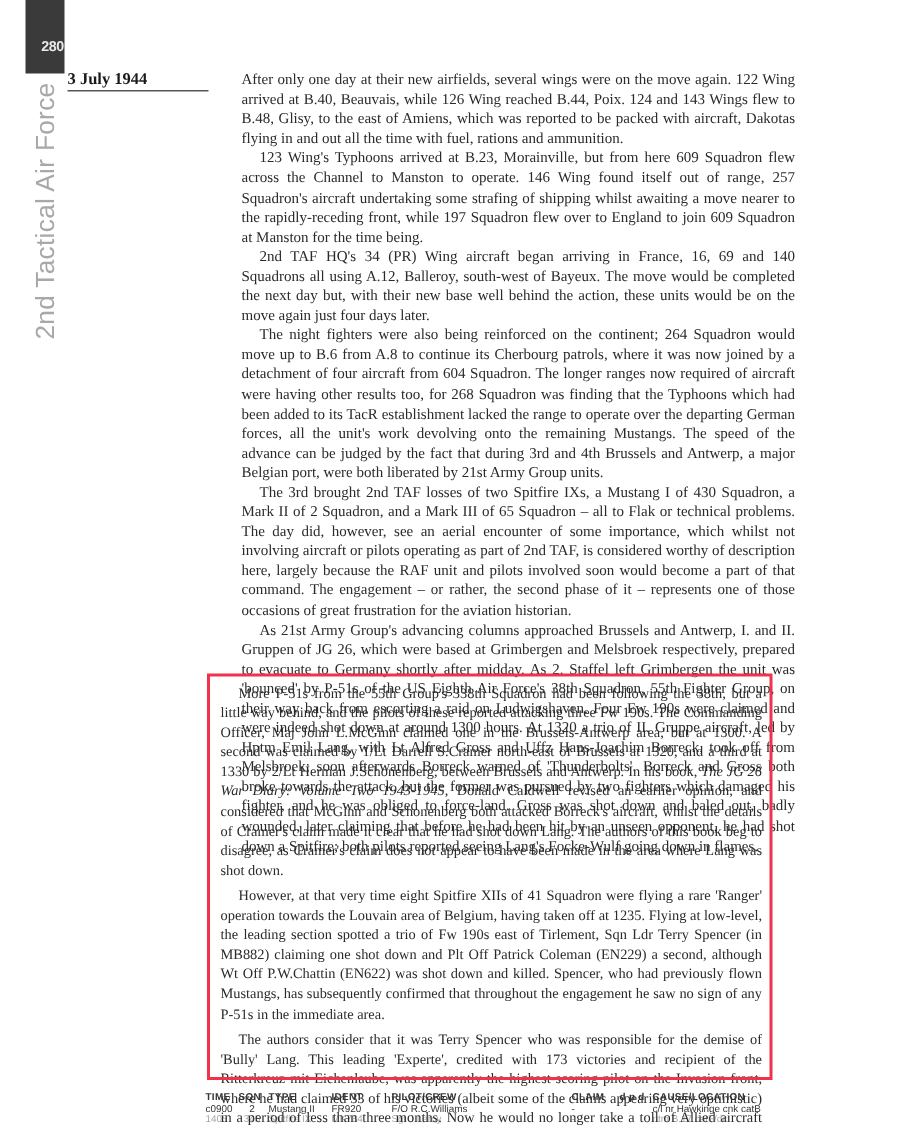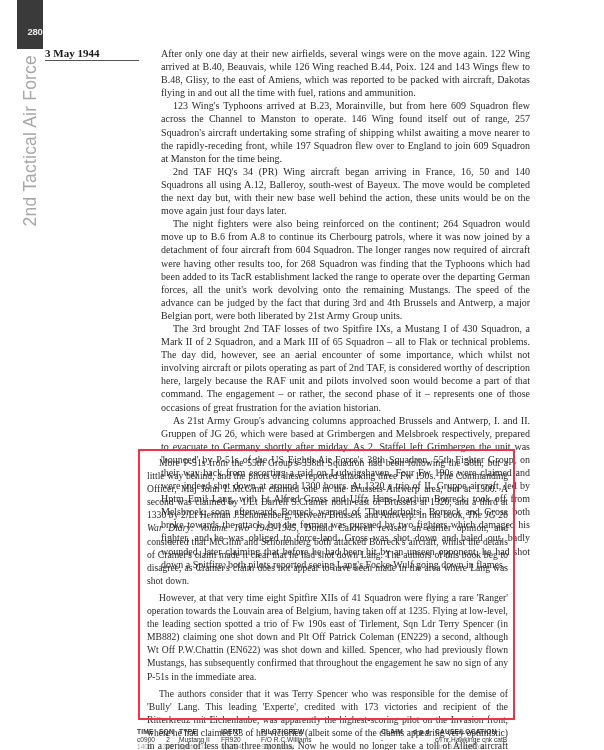--- a/index.html
+++ b/index.html
@@ -63,26 +63,26 @@
   </style>
 </head>
 <body>
 
 <div class="page-tab"></div>
 <div class="page-number">280</div>
 <div class="running-head">
   <span>2nd Tactical Air Force</span>
 </div>
 
-<div class="date-head">3 May 1944</div>
+<div class="date-head">3 July 1944</div>
 
 <div class="body-text">
   <p class="first">After only one day at their new airfields, several wings were on the move again. 122 Wing arrived at B.40, Beauvais, while 126 Wing reached B.44, Poix. 124 and 143 Wings flew to B.48, Glisy, to the east of Amiens, which was reported to be packed with aircraft, Dakotas flying in and out all the time with fuel, rations and ammunition.</p>
   <p>123 Wing's Typhoons arrived at B.23, Morainville, but from here 609 Squadron flew across the Channel to Manston to operate. 146 Wing found itself out of range, 257 Squadron's aircraft undertaking some strafing of shipping whilst awaiting a move nearer to the rapidly-receding front, while 197 Squadron flew over to England to join 609 Squadron at Manston for the time being.</p>
-  <p>2nd TAF HQ's 34 (PR) Wing aircraft began arriving in France, 16, 50 and 140 Squadrons all using A.12, Balleroy, south-west of Bayeux. The move would be completed the next day but, with their new base well behind the action, these units would be on the move again just four days later.</p>
+  <p>2nd TAF HQ's 34 (PR) Wing aircraft began arriving in France, 16, 69 and 140 Squadrons all using A.12, Balleroy, south-west of Bayeux. The move would be completed the next day but, with their new base well behind the action, these units would be on the move again just four days later.</p>
   <p>The night fighters were also being reinforced on the continent; 264 Squadron would move up to B.6 from A.8 to continue its Cherbourg patrols, where it was now joined by a detachment of four aircraft from 604 Squadron. The longer ranges now required of aircraft were having other results too, for 268 Squadron was finding that the Typhoons which had been added to its TacR establishment lacked the range to operate over the departing German forces, all the unit's work devolving onto the remaining Mustangs. The speed of the advance can be judged by the fact that during 3rd and 4th Brussels and Antwerp, a major Belgian port, were both liberated by 21st Army Group units.</p>
   <p>The 3rd brought 2nd TAF losses of two Spitfire IXs, a Mustang I of 430 Squadron, a Mark II of 2 Squadron, and a Mark III of 65 Squadron – all to Flak or technical problems. The day did, however, see an aerial encounter of some importance, which whilst not involving aircraft or pilots operating as part of 2nd TAF, is considered worthy of description here, largely because the RAF unit and pilots involved soon would become a part of that command. The engagement – or rather, the second phase of it – represents one of those occasions of great frustration for the aviation historian.</p>
   <p>As 21st Army Group's advancing columns approached Brussels and Antwerp, I. and II. Gruppen of JG 26, which were based at Grimbergen and Melsbroek respectively, prepared to evacuate to Germany shortly after midday. As 2. Staffel left Grimbergen the unit was 'bounced' by P-51s of the US Eighth Air Force's 38th Squadron, 55th Fighter Group, on their way back from escorting a raid on Ludwigshaven. Four Fw 190s were claimed and were indeed shot down at around 1300 hours. At 1320 a trio of II. Gruppe aircraft, led by Hptm Emil Lang, with Lt Alfred Gross and Uffz Hans-Joachim Borreck, took off from Melsbroek; soon afterwards Borreck warned of 'Thunderbolts'. Borreck and Gross both broke towards the attack, but the former was pursued by two fighters which damaged his fighter, and he was obliged to force-land. Gross was shot down and baled out, badly wounded, later claiming that before he had been hit by an unseen opponent, he had shot down a Spitfire; both pilots reported seeing Lang's Focke-Wulf going down in flames.</p>
 </div>
 
 <div class="boxed-text">
   <p><span>More P-51s from the 55th Group's 338th Squadron had been following the 38th, but a little way behind, and the pilots of these reported attacking three Fw 190s. The Commanding Officer, Maj John L.McGinn claimed one in the Brussels-Antwerp area, but at 1300. A second was claimed by 1/Lt Darrell S.Cramer north-east of Brussels at 1320, and a third at 1330 by 2/Lt Herman J.Schonenberg, between Brussels and Antwerp. In his book, </span><i>The JG 26 War Diary: Volume Two 1943-1945</i><span>, Donald Caldwell revised an earlier opinion, and considered that McGinn and Schonenberg both attacked Borreck's aircraft, whilst the details of Cramer's claim made it clear that he had shot down Lang. The authors of this book beg to disagree, as Cramer's claim does not appear to have been made in the area where Lang was shot down.</span></p>
   <p>However, at that very time eight Spitfire XIIs of 41 Squadron were flying a rare 'Ranger' operation towards the Louvain area of Belgium, having taken off at 1235. Flying at low-level, the leading section spotted a trio of Fw 190s east of Tirlement, Sqn Ldr Terry Spencer (in MB882) claiming one shot down and Plt Off Patrick Coleman (EN229) a second, although Wt Off P.W.Chattin (EN622) was shot down and killed. Spencer, who had previously flown Mustangs, has subsequently confirmed that throughout the engagement he saw no sign of any P-51s in the immediate area.</p>
   <p>The authors consider that it was Terry Spencer who was responsible for the demise of 'Bully' Lang. This leading 'Experte', credited with 173 victories and recipient of the Ritterkreuz mit Eichenlaube, was apparently the highest-scoring pilot on the Invasion front, where he had claimed 33 of his victories (albeit some of the claims appearing very optimistic) in a period of less than three months. Now he would no longer take a toll of Allied aircraft and their pilots, while Lt Alfred Gross, another holder of the Ritterkreuz mit Eichenlaub, whose claim for Chattin's Spitfire had been his 60th, was also out of the war.</p>
 </div>

